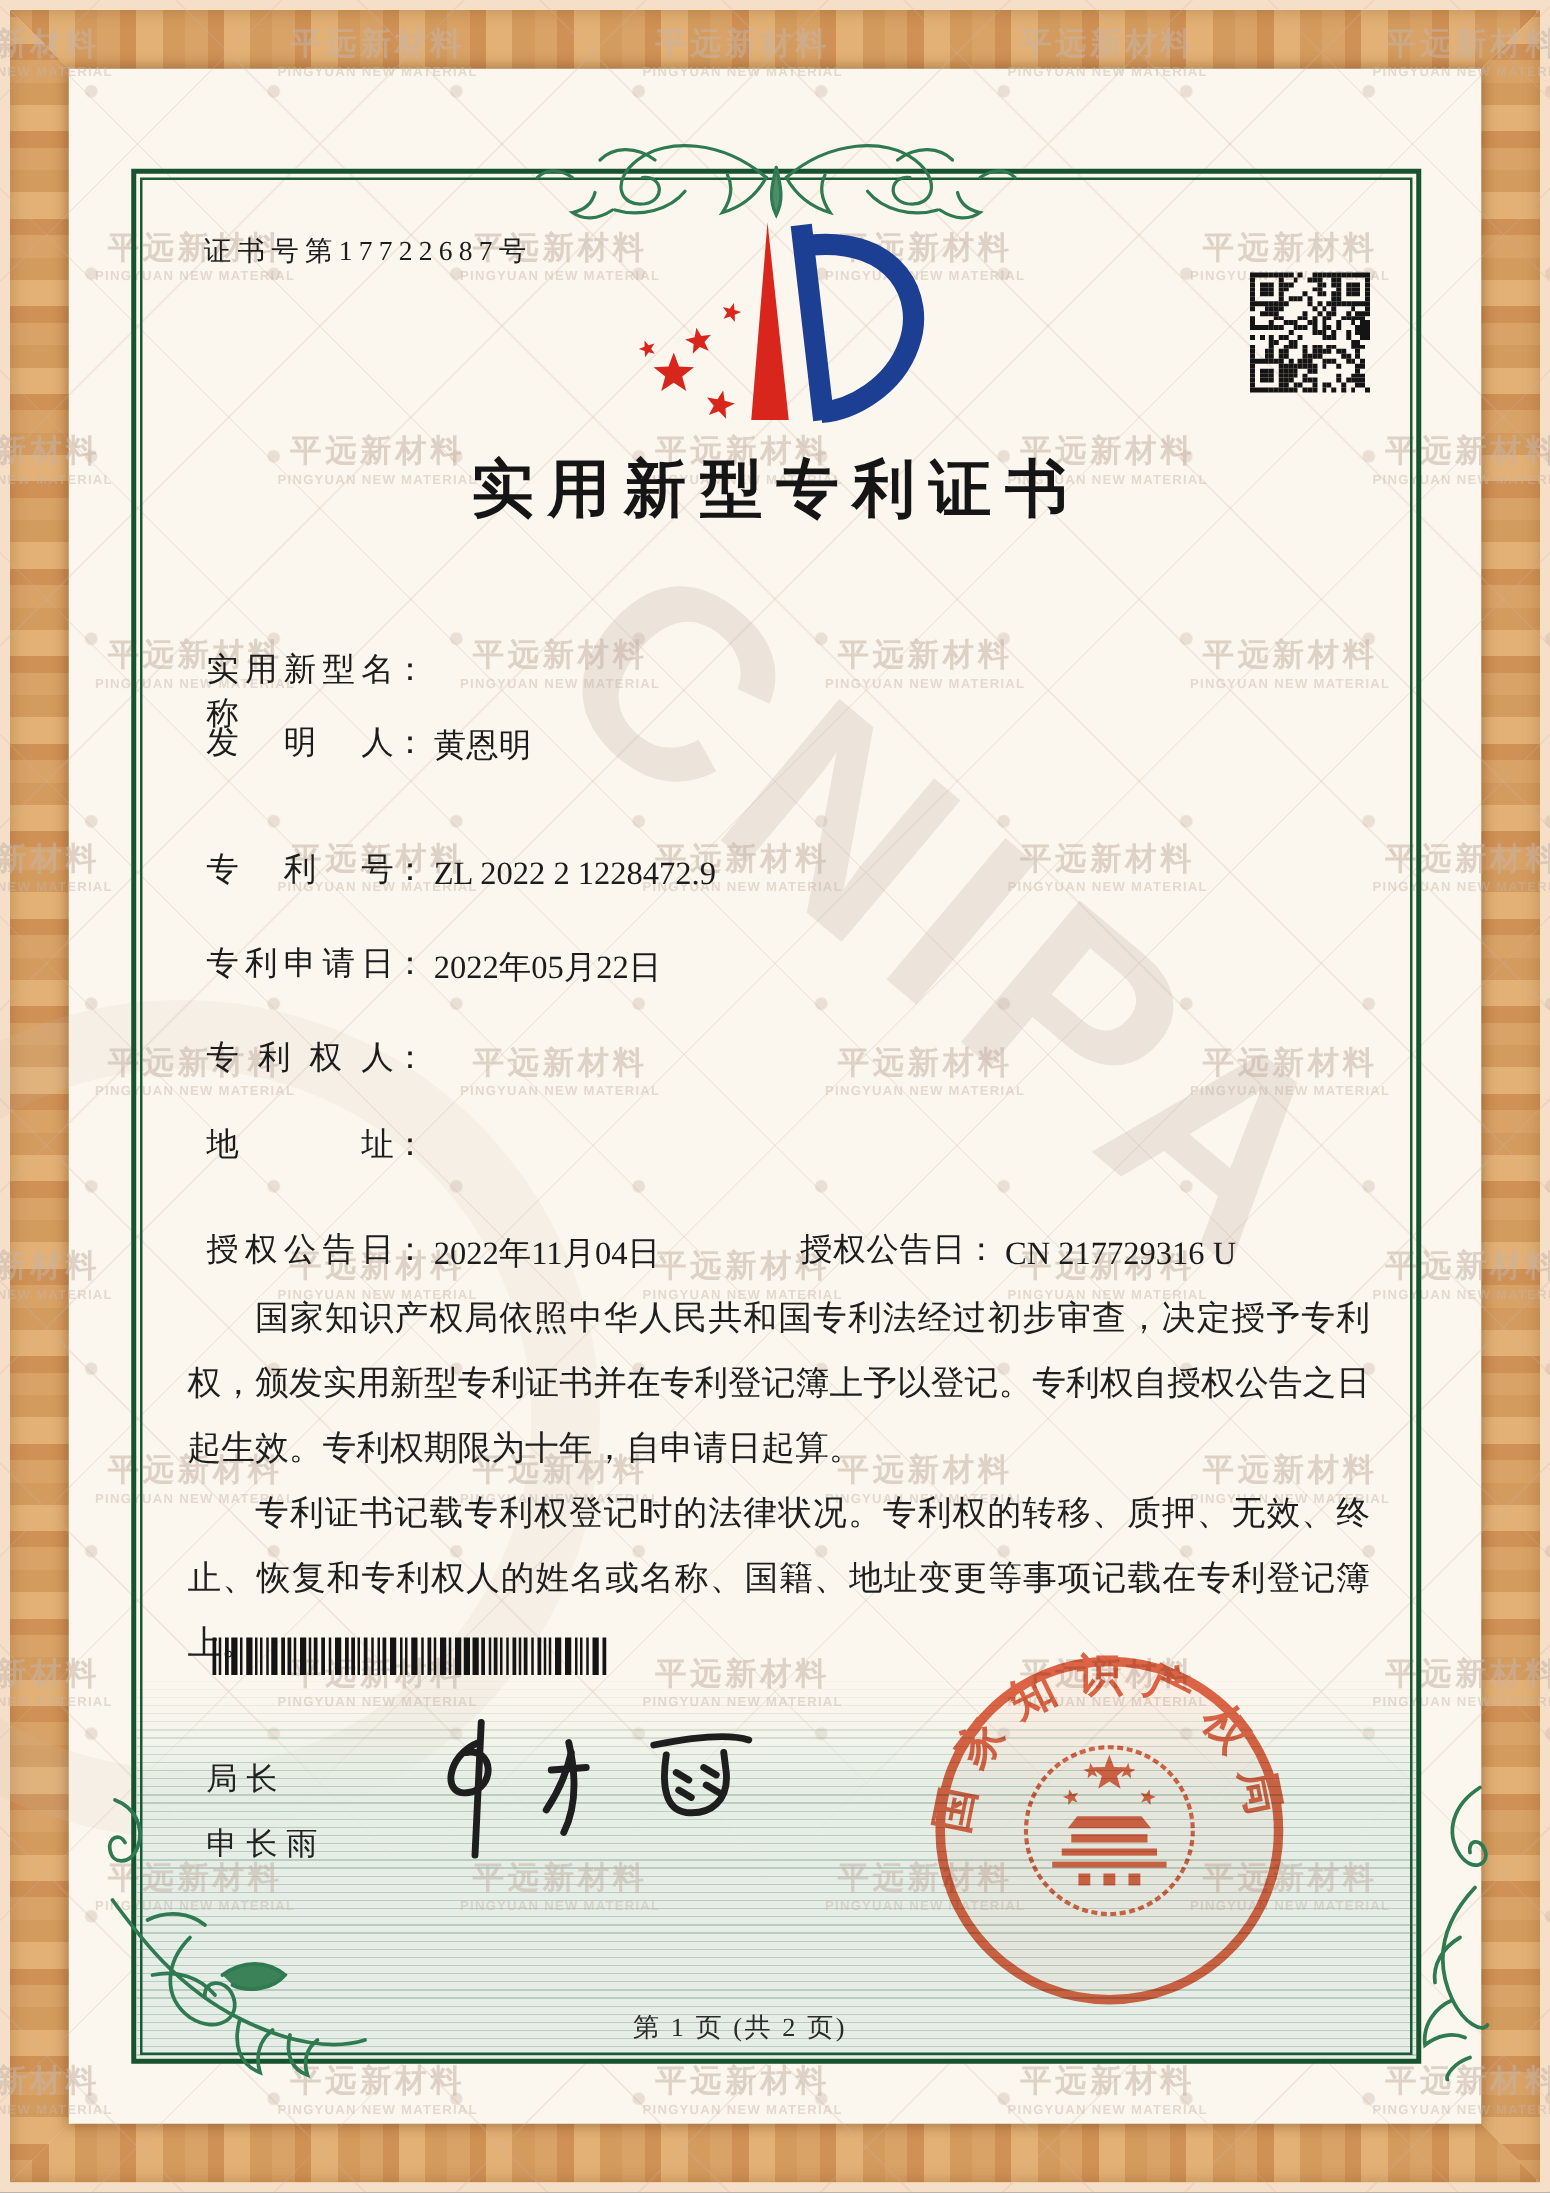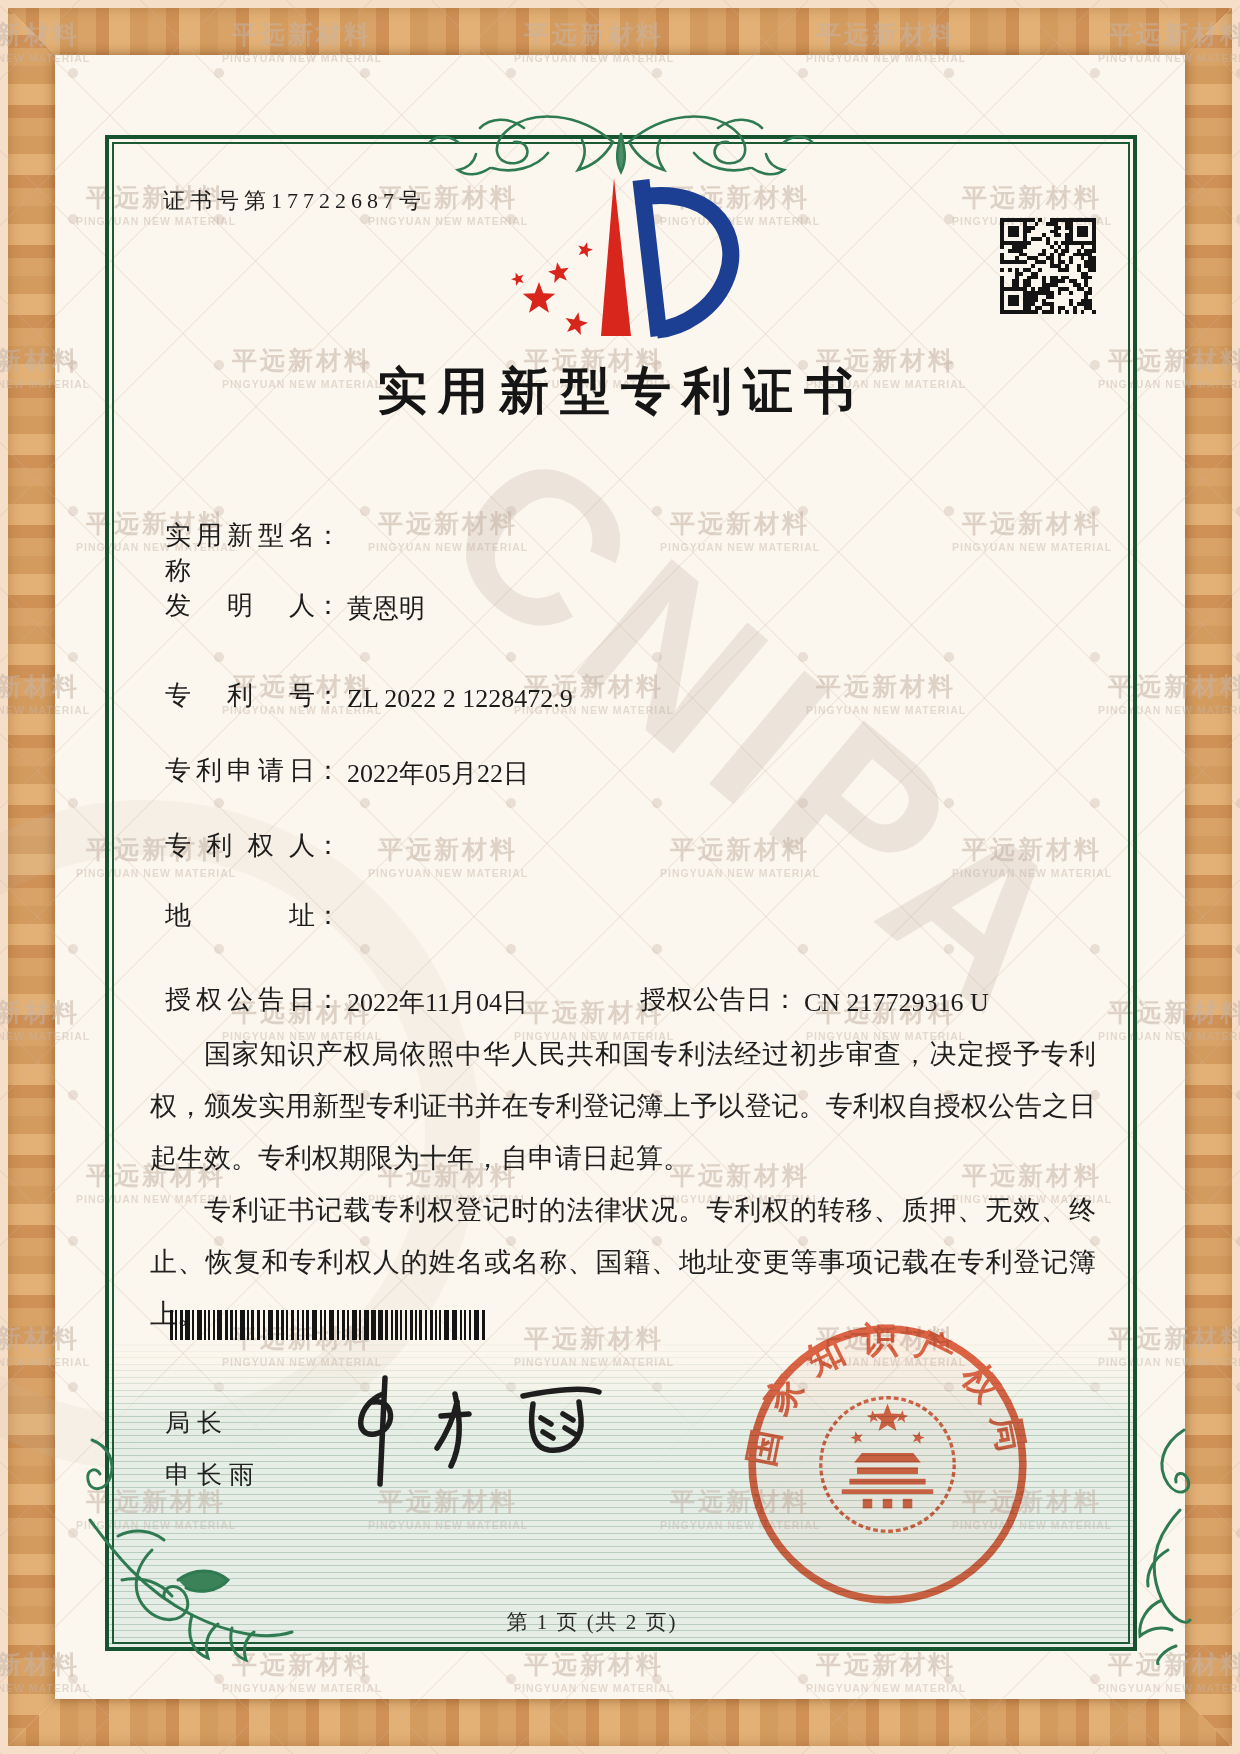--- a/index.html
+++ b/index.html
@@ -988,21 +988,21 @@
       <div></div>
       <div class="on"></div>
     </div>
 
   <div class="txt title">实用新型专利证书</div>
 
   <div class="field" style="top:518px">
     <span class="flabel">实用新型名称</span>
       <span class="fcolon">：</span>
   </div>
-  <div class="field" style="top:588px">
+  <div class="field" style="top:576px">
     <span class="flabel">发明人</span>
       <span class="fcolon">：</span>
     <span class="fvalue">黄恩明</span>
   </div>
   <div class="field" style="top:678px">
     <span class="flabel">专利号</span>
       <span class="fcolon">：</span>
     <span class="fvalue">ZL 2022 2 1228472.9</span>
   </div>
   <div class="field" style="top:753px">

